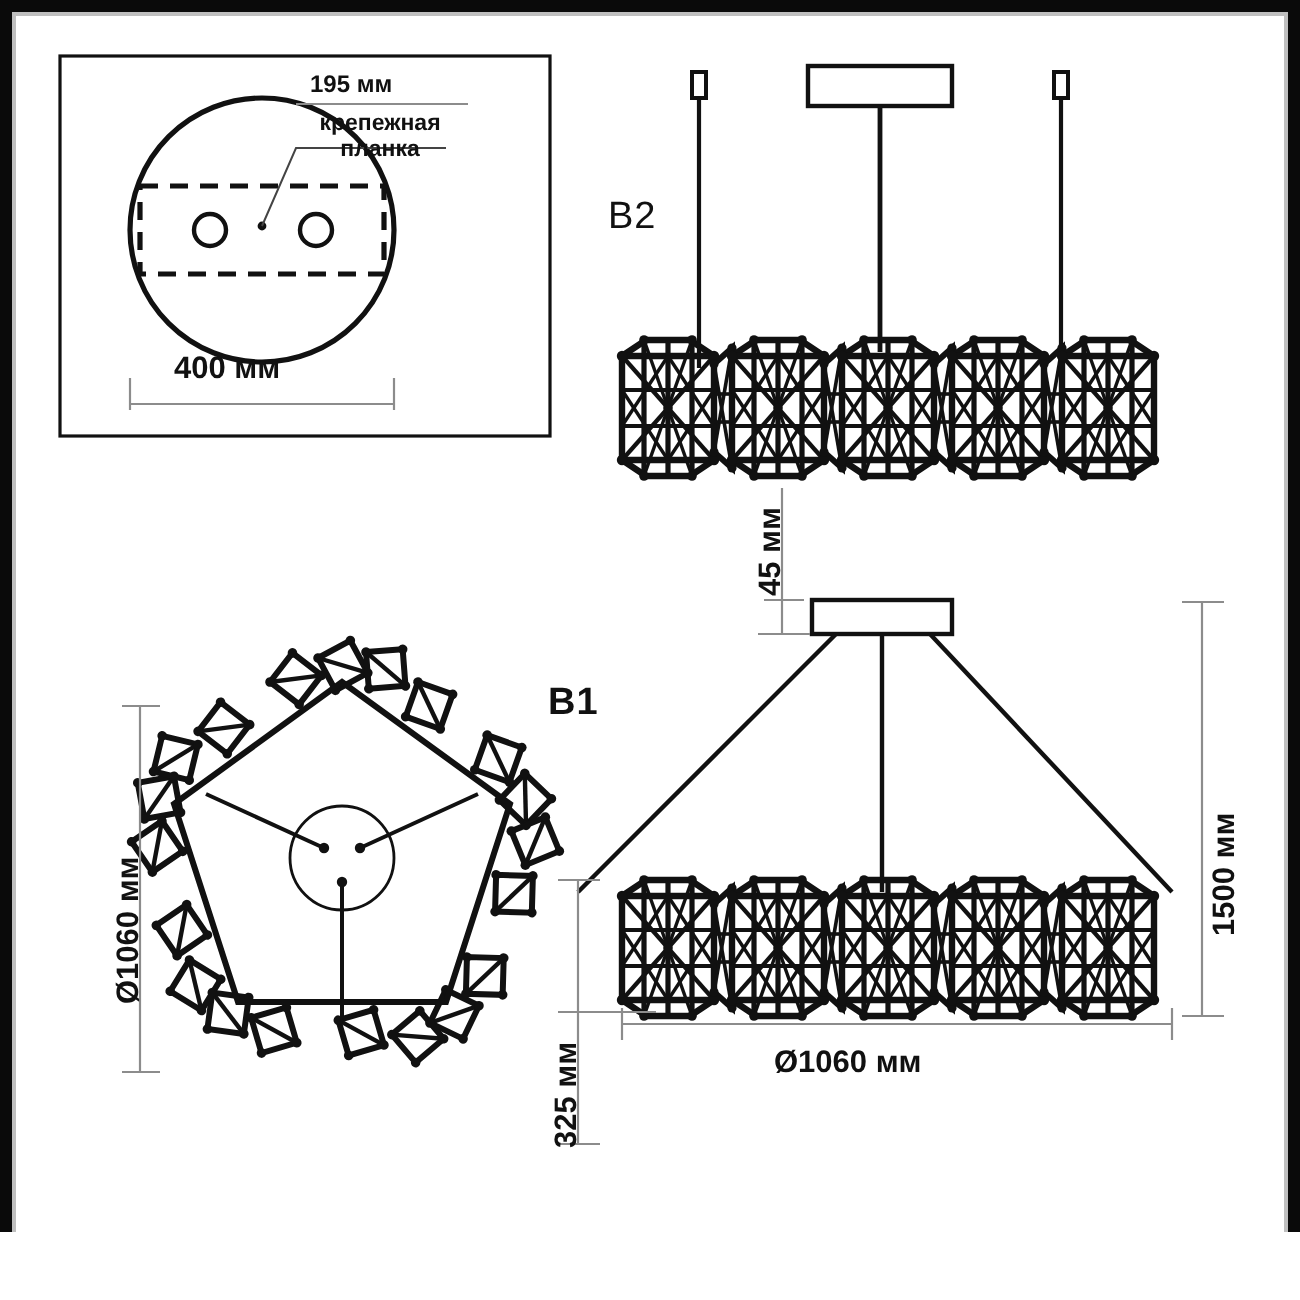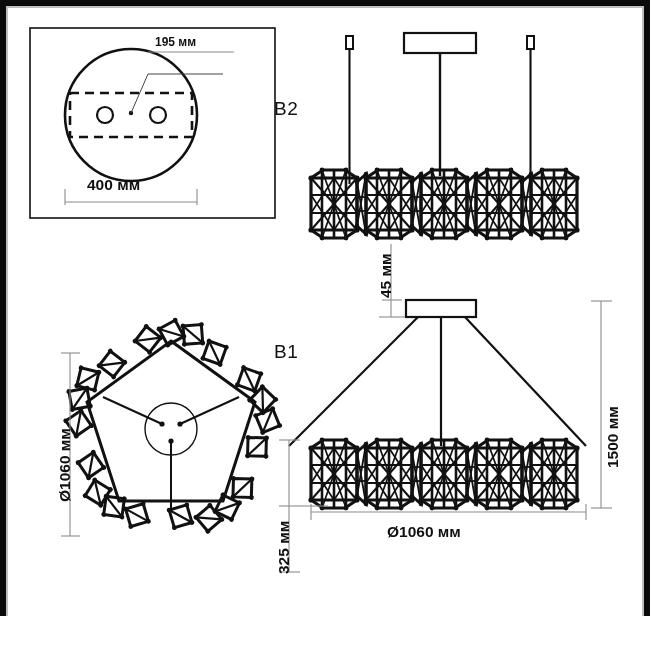--- a/index.html
+++ b/index.html
@@ -303,26 +303,30 @@
         <g stroke="#8c8c8c" stroke-width="1.1">
           <line x1="62" y1="345" x2="62" y2="528"></line>
           <line x1="53" y1="345" x2="72" y2="345"></line>
           <line x1="53" y1="528" x2="72" y2="528"></line>
         </g>
       </g>
     </svg>
 
     <div class="lbl lbl-dim-sm" style="left:147px; top:28px;">195 мм</div>
 
+    <div class="lbl lbl-note" style="left:136px; top:48px; width:92px;">
+      <div>крепежная</div>
+      <div>планка</div>
+    </div>
 
     <div class="lbl lbl-dim" style="left:79px; top:169px;">400 мм</div>
 
-    <div class="lbl lbl-view" style="left:266px; top:91px;">B2</div>
-
-    <div class="lbl lbl-view" style="left:266px; top:334px;">B1</div>
+    <div class="lbl lbl-view" style="left:266px; top:91px;padding-left:30px;">B2</div>
+
+    <div class="lbl lbl-view" style="left:266px; top:334px;font-weight:bold;">B1</div>
 
     <div class="lbl lbl-dim rot90" style="left:370px; top:290px;">45 мм</div>
 
     <div class="lbl lbl-dim rot90" style="left:597px; top:460px;">1500 мм</div>
 
     <div class="lbl lbl-dim rot90" style="left:268px; top:566px;">325 мм</div>
 
     <div class="lbl lbl-dim" style="left:379px; top:516px;">Ø1060 мм</div>
 
     <div class="lbl lbl-dim rot90" style="left:49px; top:494px;">Ø1060 мм</div>

